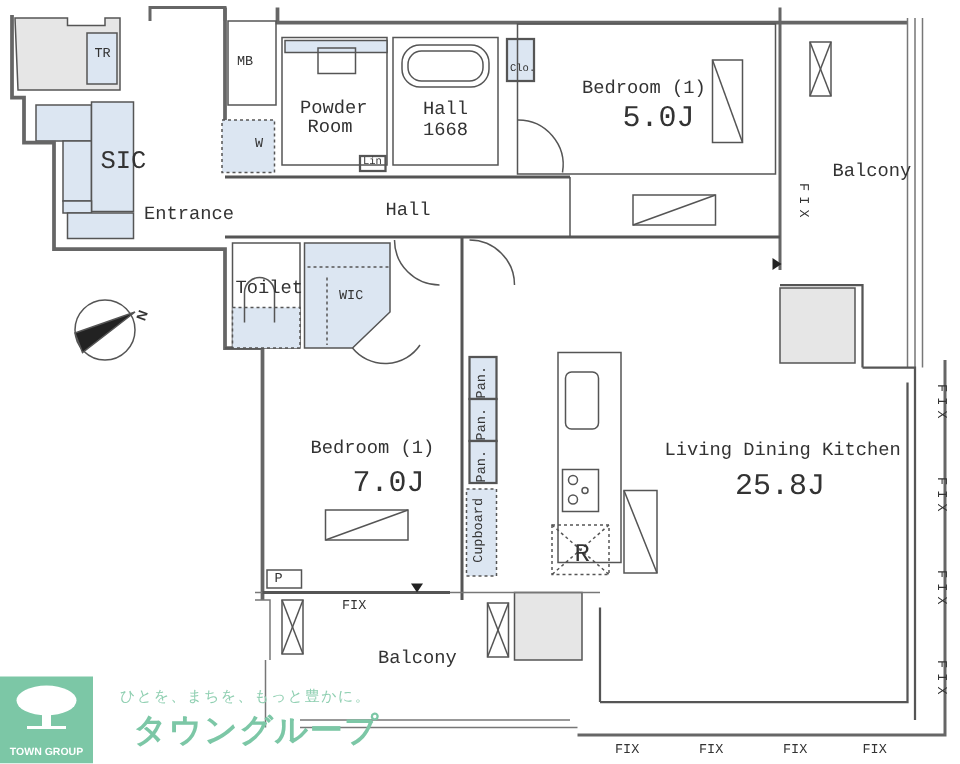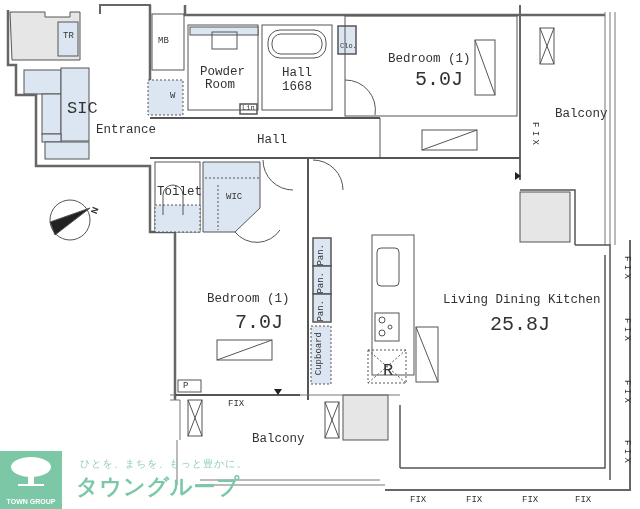--- a/index.html
+++ b/index.html
@@ -7,21 +7,21 @@
   #plan { position: absolute; left: 0; top: 0; }
   .lbl { position: absolute; color: #333; font-family: Liberation Mono, monospace; white-space: nowrap; line-height: 1; }
   .lbl.sm { font-size: 17px; }
   .lbl.md { font-size: 12.5px; }
   .lbl.lg { font-size: 20px; }
   .lbl.xs { font-size: 9px; }
   .vert { writing-mode: vertical-rl; }
   .logo { position: absolute; left: 0; top: 451px; width: 62px; height: 58px; background: #7cc7a6; }
   .logo-text { position: absolute; left: 0; bottom: 4px; width: 62px; text-align: center; font-family: "Liberation Sans", sans-serif; font-size: 7px; color: #fff; font-weight: bold; }
   .tagline { position: absolute; left: 80px; top: 457px; font-family: Liberation Serif, serif; font-size: 10px; color: #8fcfb1; letter-spacing: 1px; }
-  .brand { position: absolute; left: 76px; top: 472px; font-family: "DejaVu Sans", sans-serif; font-size: 22px; color: #7cc7a6; font-weight: bold; letter-spacing: 1px; text-align: right; }
+  .brand { position: absolute; left: 89px; top: 472px; font-family: "DejaVu Sans", sans-serif; font-size: 22px; color: #7cc7a6; font-weight: bold; letter-spacing: 1px; text-align: right; }
 </style>
 </head>
 <body>
 
 <svg id="plan" width="640" height="509" viewBox="0 0 640 509" xmlns="http://www.w3.org/2000/svg">
   <g fill="none" stroke="#555" stroke-width="1">
 
     <path d="M10 12 H45 V17 H70 V12 H80 V60 H12 Z" fill="#e6e6e6"></path>
 
     <rect x="58" y="22" width="20" height="34" fill="#dce6f2"></rect>
@@ -124,21 +124,21 @@
     <path d="M50 222 L90 208 L55 235 Z" fill="#222"></path>
   </g>
   <g fill="#222">
     <polygon points="515,172 521,176 515,180"></polygon>
     <polygon points="274,389 282,389 278,395"></polygon>
   </g>
 </svg>
 
 <div class="lbl xs" style="left:63px;top:32px">TR</div>
 <div class="lbl sm" style="left:67px;top:100px">SIC</div>
-<div class="lbl md" style="left:96px;top:124px">Entrance</div>
+<div class="lbl md" style="left:96px;top:137px">Entrance</div>
 <div class="lbl xs" style="left:158px;top:37px">MB</div>
 <div class="lbl xs" style="left:170px;top:92px">W</div>
 <div class="lbl md" style="left:200px;top:66px">Powder</div>
 <div class="lbl md" style="left:205px;top:79px">Room</div>
 <div class="lbl md" style="left:282px;top:67px">Hall</div>
 <div class="lbl md" style="left:282px;top:81px">1668</div>
 <div class="lbl xs" style="left:242px;top:105px;font-size:7px">Lin</div>
 <div class="lbl xs" style="left:340px;top:43px;font-size:7px">Clo.</div>
 <div class="lbl md" style="left:388px;top:53px">Bedroom (1)</div>
 <div class="lbl lg" style="left:415px;top:70px">5.0J</div>

